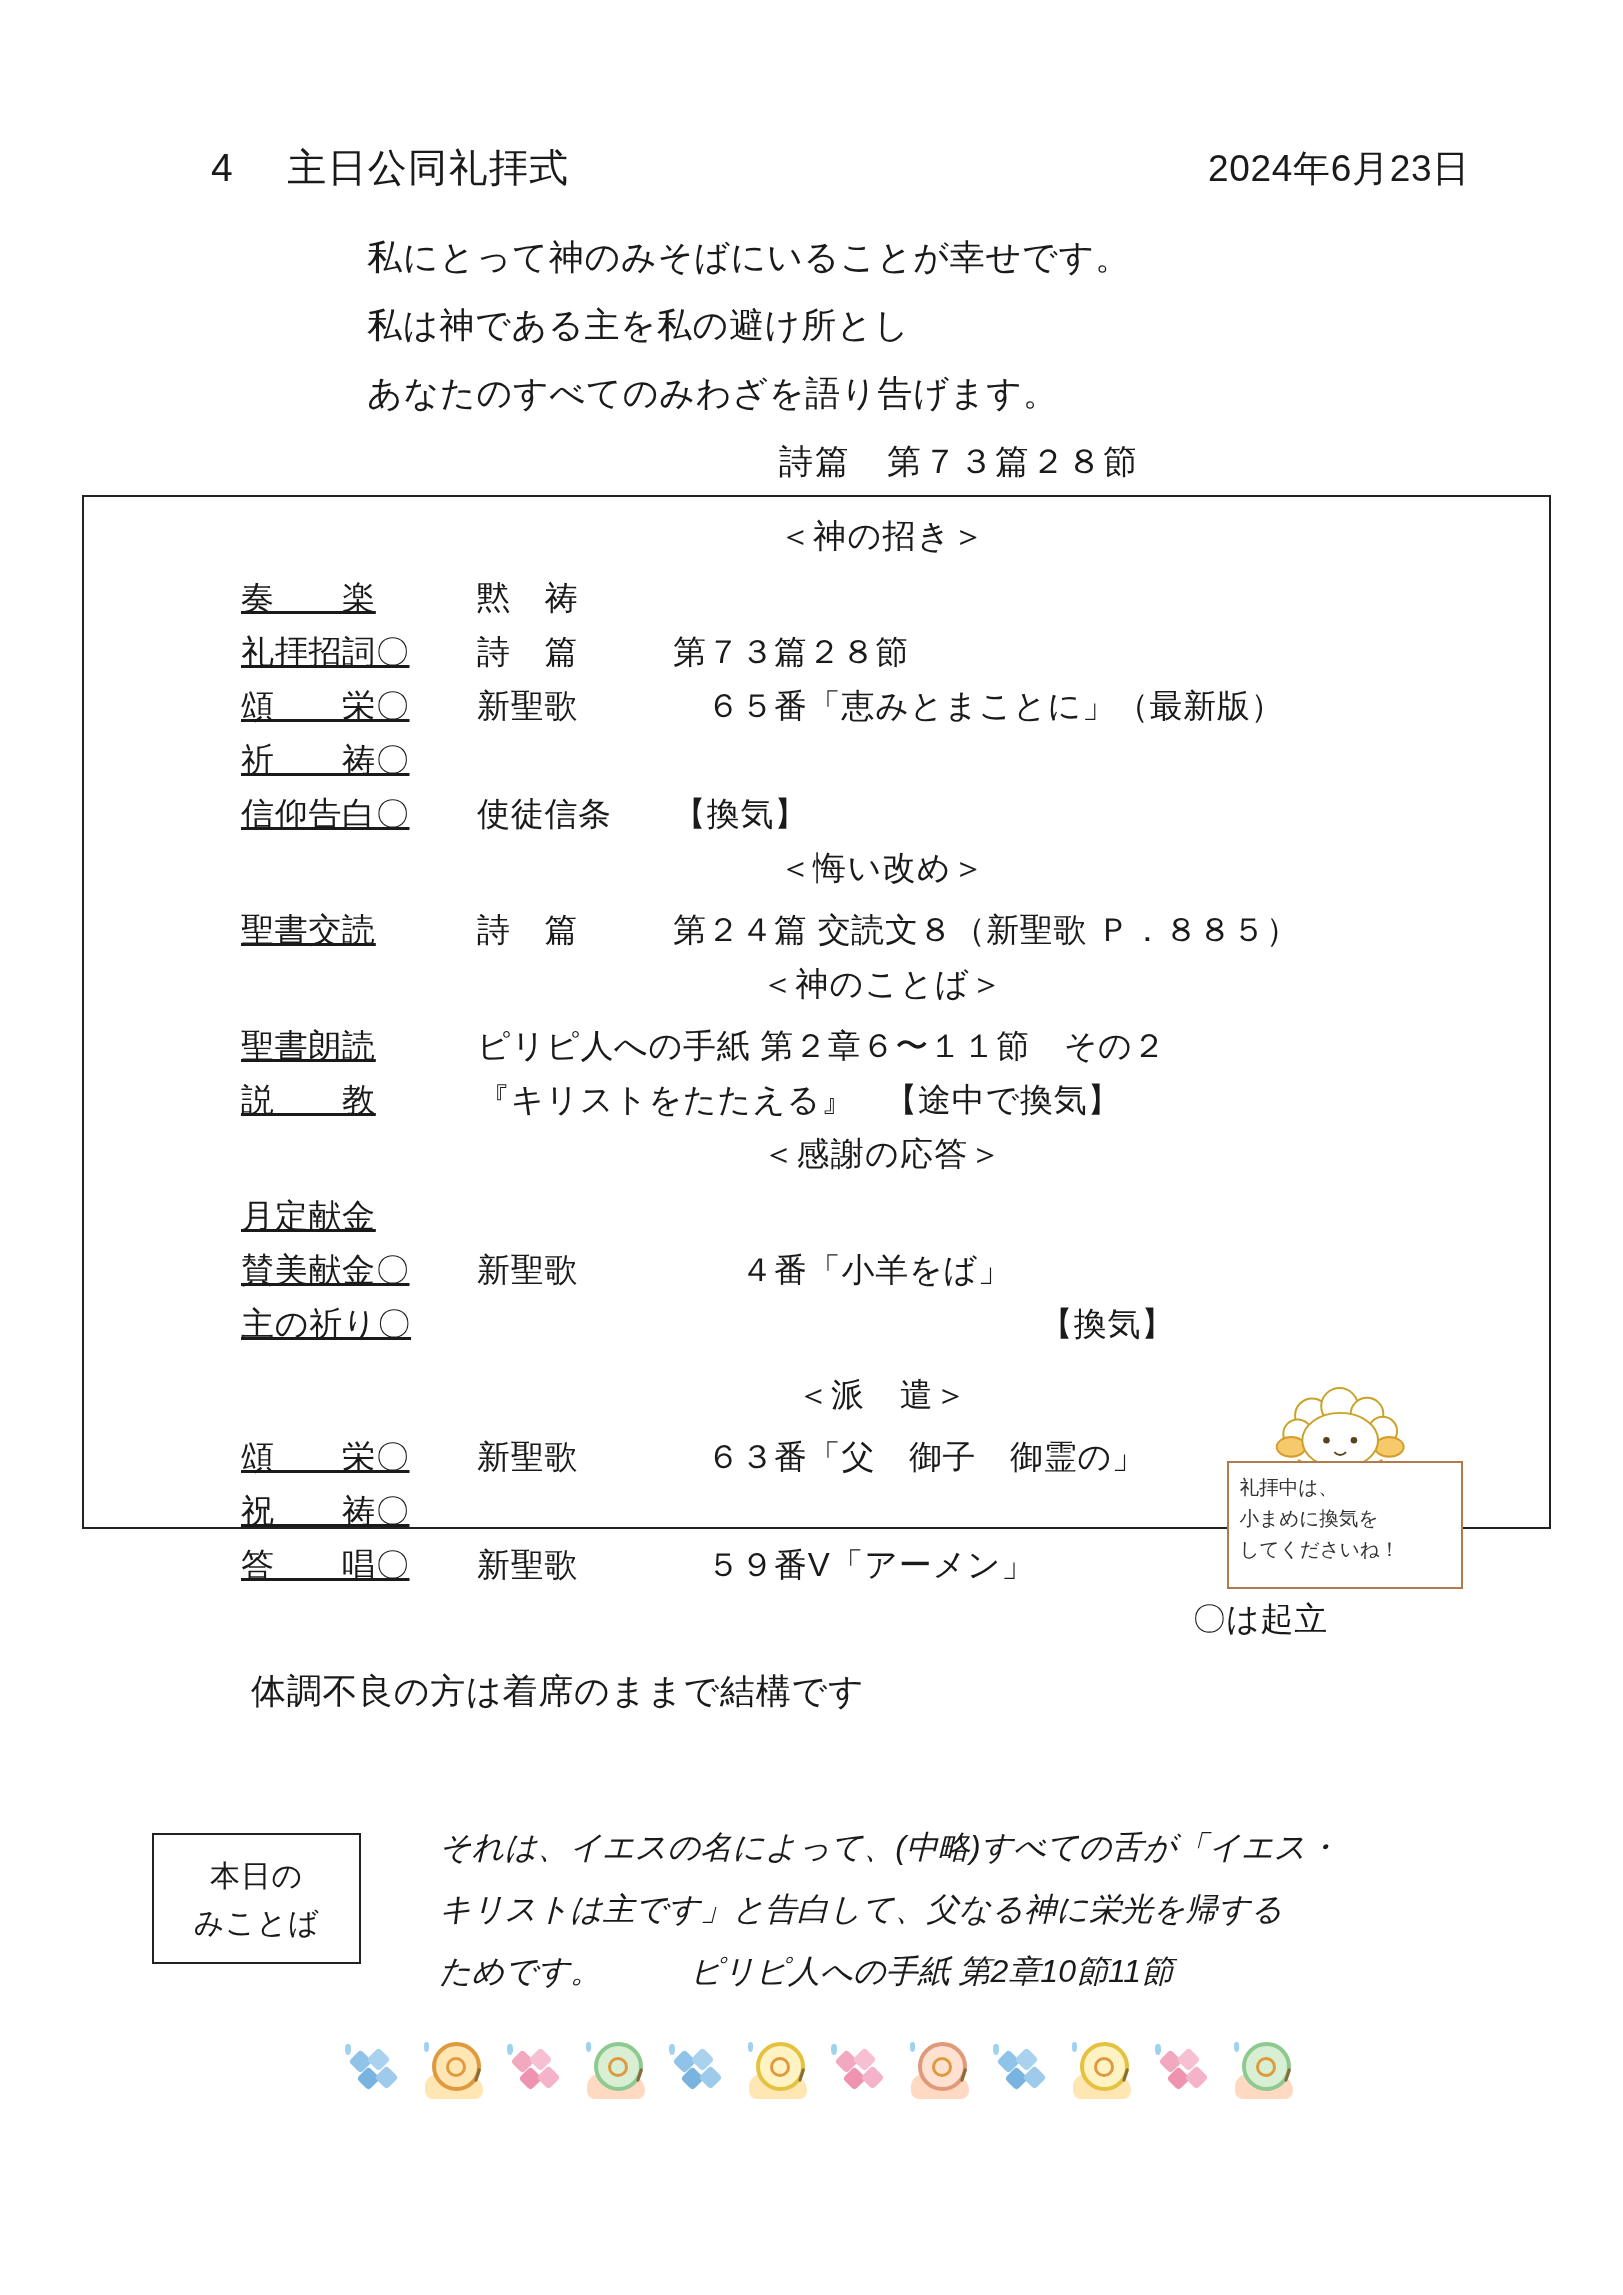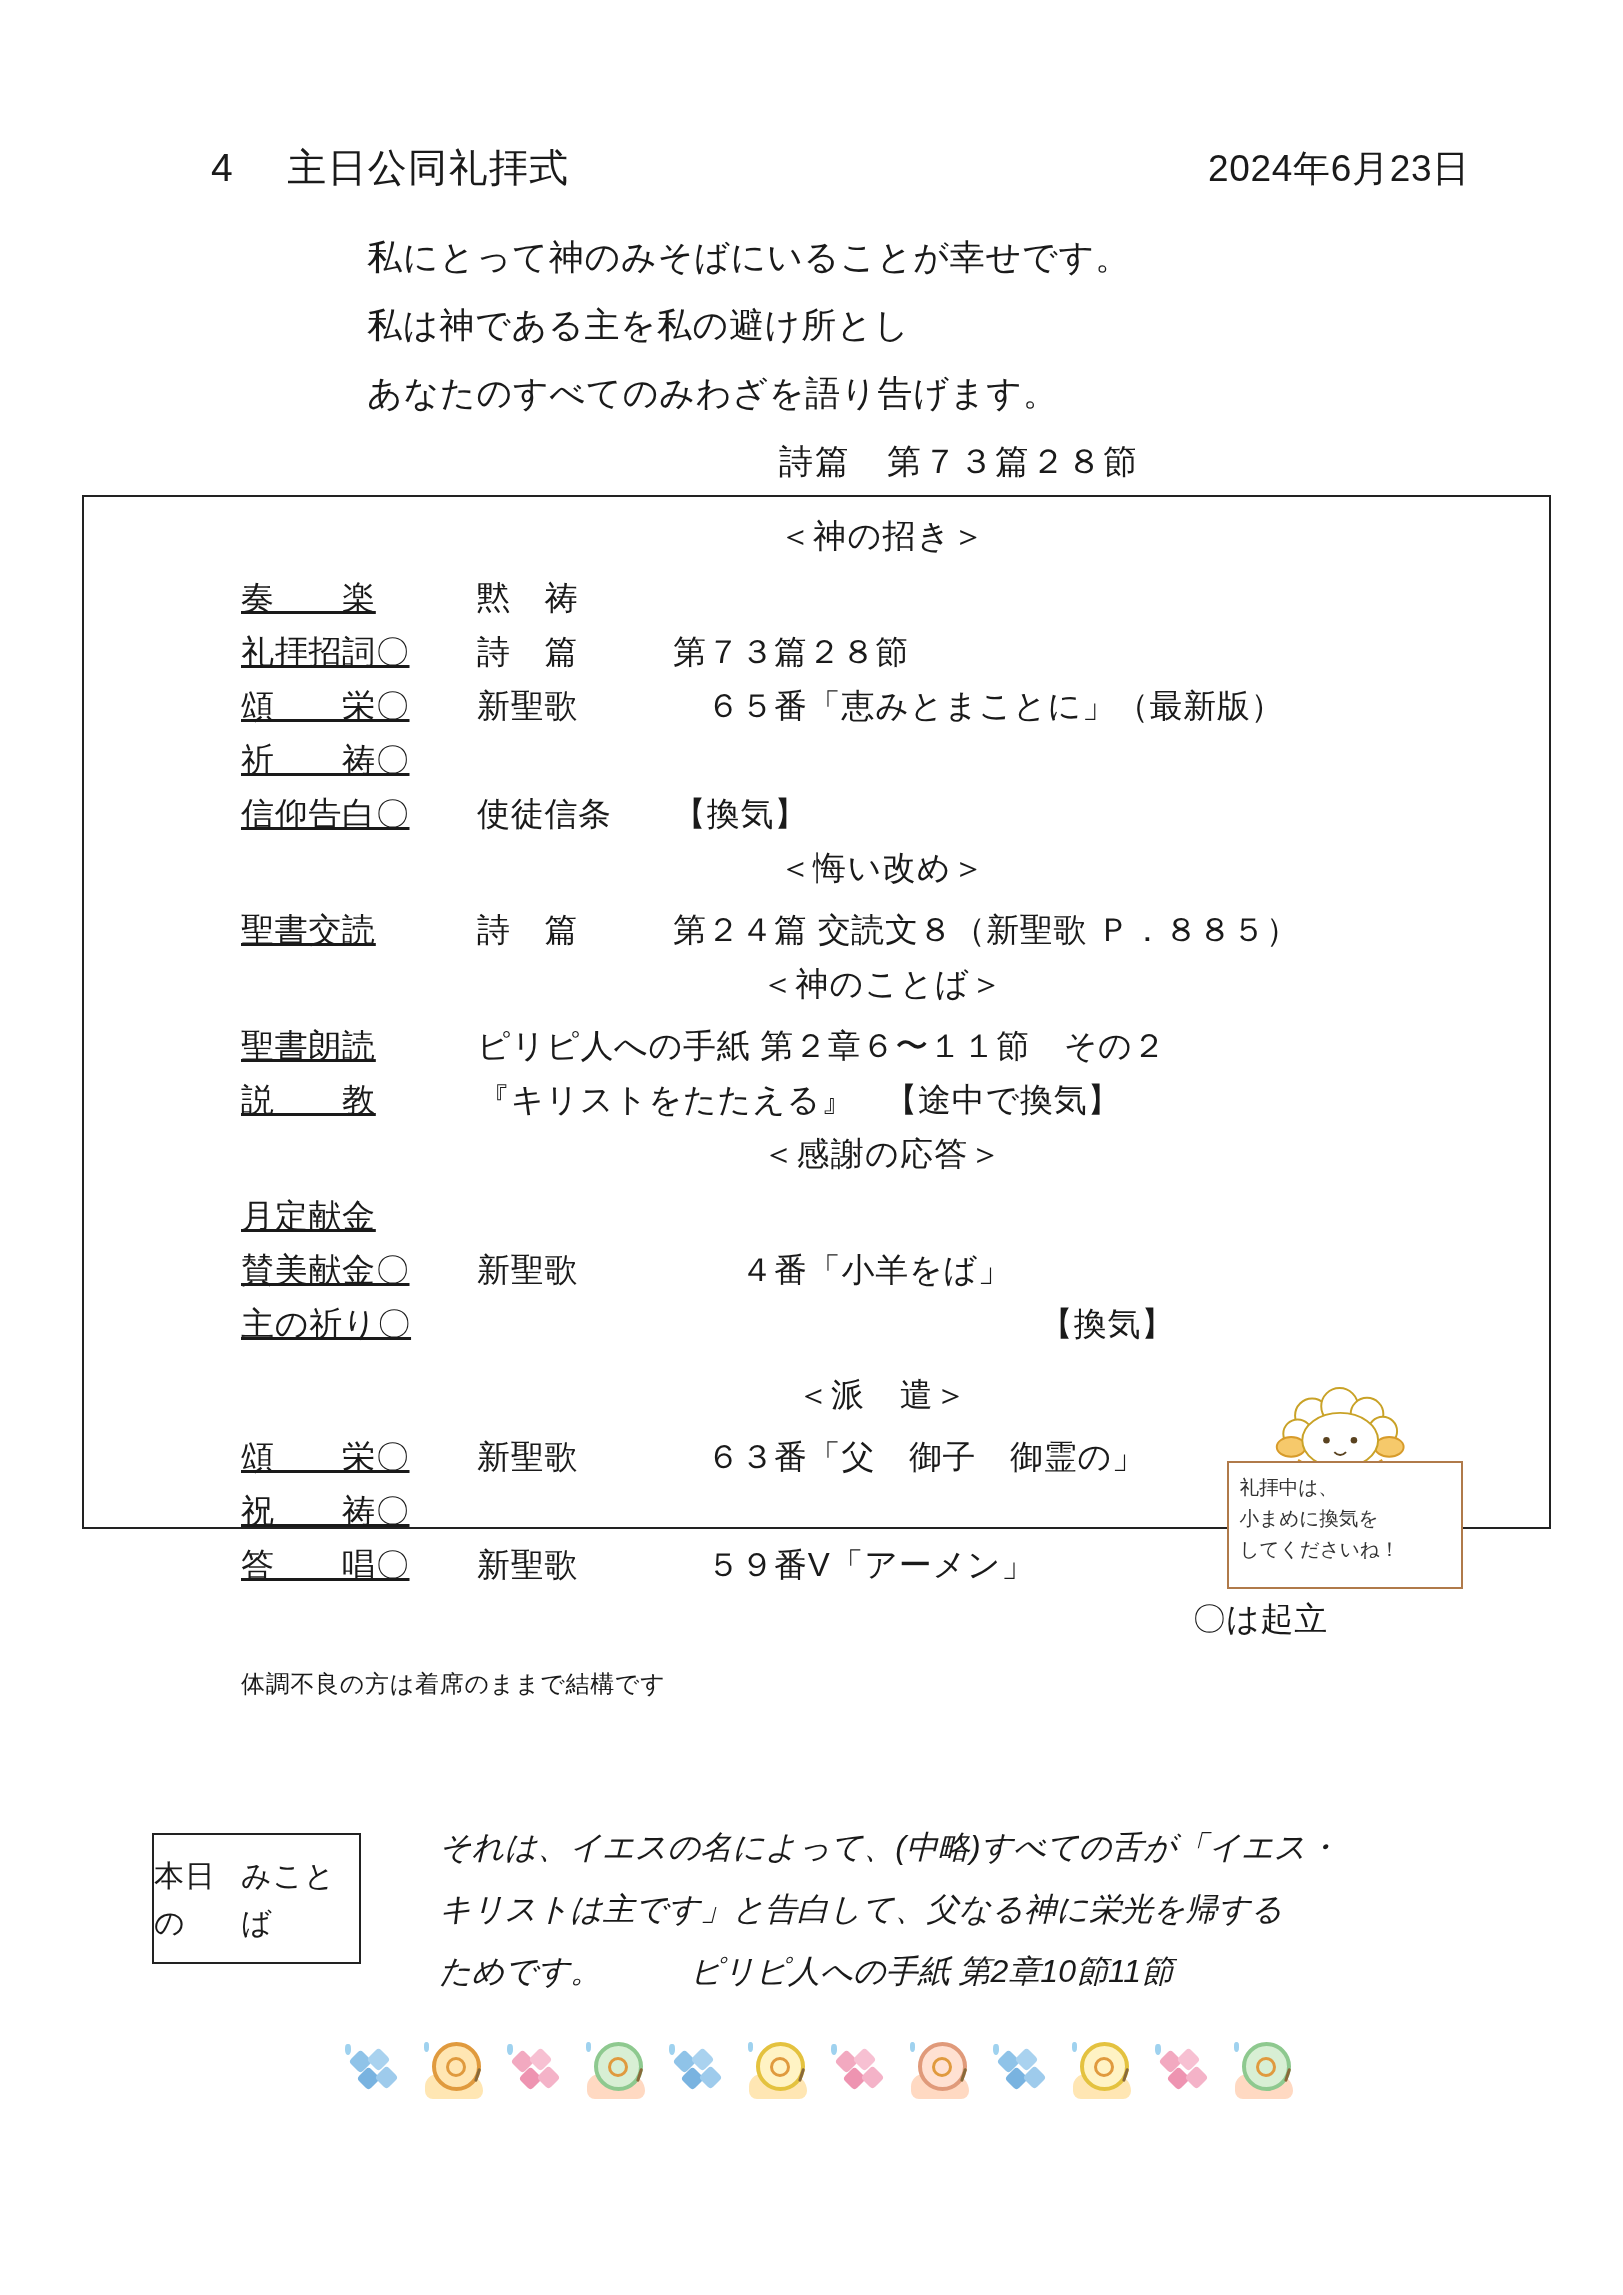--- a/index.html
+++ b/index.html
@@ -124,22 +124,23 @@
   .right-note {
     text-align: right;
     padding-right: 196px;
     font-size: 33px;
   }
   .indent-right {
     padding-left: 563px;
     font-size: 33px;
   }
   .footer-line {
-    font-size: 24px;
+    font-size: 35px;
     letter-spacing: 0.7px;
+    margin-left: 10px;
   }
 
   
   .sheep-sign {
     position: absolute;
     left: 1214px;
     top: 1384px;
     width: 255px;
     height: 216px;
   }
@@ -161,21 +162,21 @@
   
   .mikotoba-box {
     position: absolute;
     left: 152px;
     top: 1833px;
     width: 209px;
     height: 131px;
     border: 2px solid #222;
     box-sizing: border-box;
     display: flex;
-    flex-direction: row;
+    flex-direction: column;
     justify-content: center;
     align-items: center;
     font-size: 30px;
     line-height: 47px;
     letter-spacing: 0.7px;
   }
   .mikotoba-text {
     position: absolute;
     left: 439px;
     top: 1816px;

